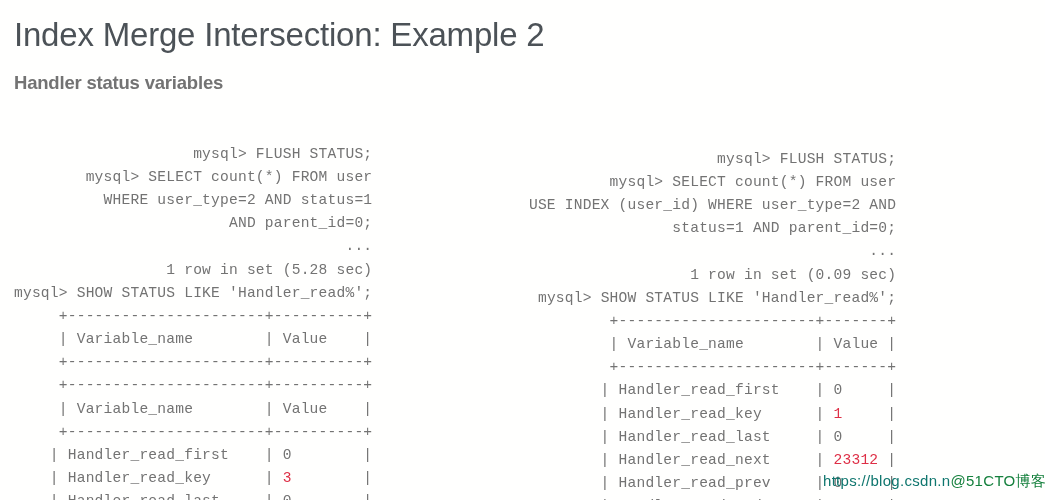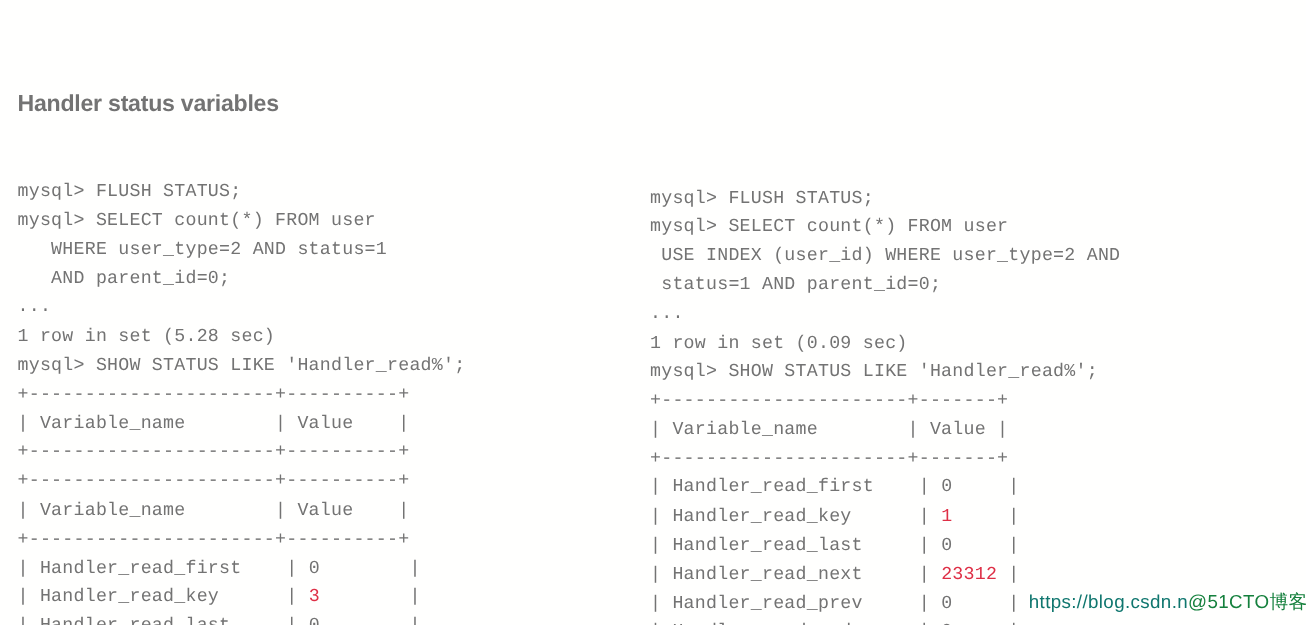--- a/index.html
+++ b/index.html
@@ -62,21 +62,21 @@
     font-family: "Liberation Mono", "DejaVu Sans Mono", monospace;
     font-size: 14.6px;
     line-height: 23.2px;
     color: #737373;
     white-space: pre;
     letter-spacing: 0.2px;
   }
   #console-left  { left: 14px;  top: 128px; }
   #console-right { left: 520px; top: 133px; }
 
-  .console-line { height: 23.2px; }
+  .console-line { height: 23.2px; text-align: right; }
   .val-red { color: #de2f46; }
 
   
   #watermark {
     position: absolute;
     left: 823px;
     top: 472px;
     font-size: 15px;
     color: #dcdcdc;
     font-family: "Liberation Sans", sans-serif;
@@ -84,20 +84,21 @@
     letter-spacing: 0.3px;
   }
   #watermark-url { color: #0f766e; }
   #watermark-site { color: #15803d; }
 </style>
 </head>
 <body>
 
 <div id="slide-header">
 
+  <div id="page-title">Index Merge Intersection: Example 2</div>
 
   <div id="page-subtitle">Handler status variables</div>
 
 
 </div>
 
 <pre id="console-left" class="console-col"><div class="console-line">mysql&gt; FLUSH STATUS;</div><div class="console-line">mysql&gt; SELECT count(*) FROM user</div><div class="console-line">   WHERE user_type=2 AND status=1</div><div class="console-line">   AND parent_id=0;</div><div class="console-line">...</div><div class="console-line">1 row in set (5.28 sec)</div><div class="console-line">mysql&gt; SHOW STATUS LIKE 'Handler_read%';</div><div class="console-line">+----------------------+----------+</div><div class="console-line">| Variable_name        | Value    |</div><div class="console-line">+----------------------+----------+</div><div class="console-line">+----------------------+----------+</div><div class="console-line">| Variable_name        | Value    |</div><div class="console-line">+----------------------+----------+</div><div class="console-line"><span>| Handler_read_first    | </span><span>0</span><span>        |</span></div><div class="console-line"><span>| Handler_read_key      | </span><span class="val-red">3</span><span>        |</span></div><div class="console-line"><span>| Handler_read_last     | </span><span>0</span><span>        |</span></div></pre>
 
 <pre id="console-right" class="console-col"><div class="console-line">mysql&gt; FLUSH STATUS;</div><div class="console-line">mysql&gt; SELECT count(*) FROM user</div><div class="console-line"> USE INDEX (user_id) WHERE user_type=2 AND</div><div class="console-line"> status=1 AND parent_id=0;</div><div class="console-line">...</div><div class="console-line">1 row in set (0.09 sec)</div><div class="console-line">mysql&gt; SHOW STATUS LIKE 'Handler_read%';</div><div class="console-line">+----------------------+-------+</div><div class="console-line">| Variable_name        | Value |</div><div class="console-line">+----------------------+-------+</div><div class="console-line"><span>| Handler_read_first    | </span><span>0</span><span>     |</span></div><div class="console-line"><span>| Handler_read_key      | </span><span class="val-red">1</span><span>     |</span></div><div class="console-line"><span>| Handler_read_last     | </span><span>0</span><span>     |</span></div><div class="console-line"><span>| Handler_read_next     | </span><span class="val-red">23312</span><span> |</span></div><div class="console-line"><span>| Handler_read_prev     | </span><span>0</span><span>     |</span></div><div class="console-line"><span>| Handler_read_rnd      | </span><span>0</span><span>     |</span></div></pre>
 

